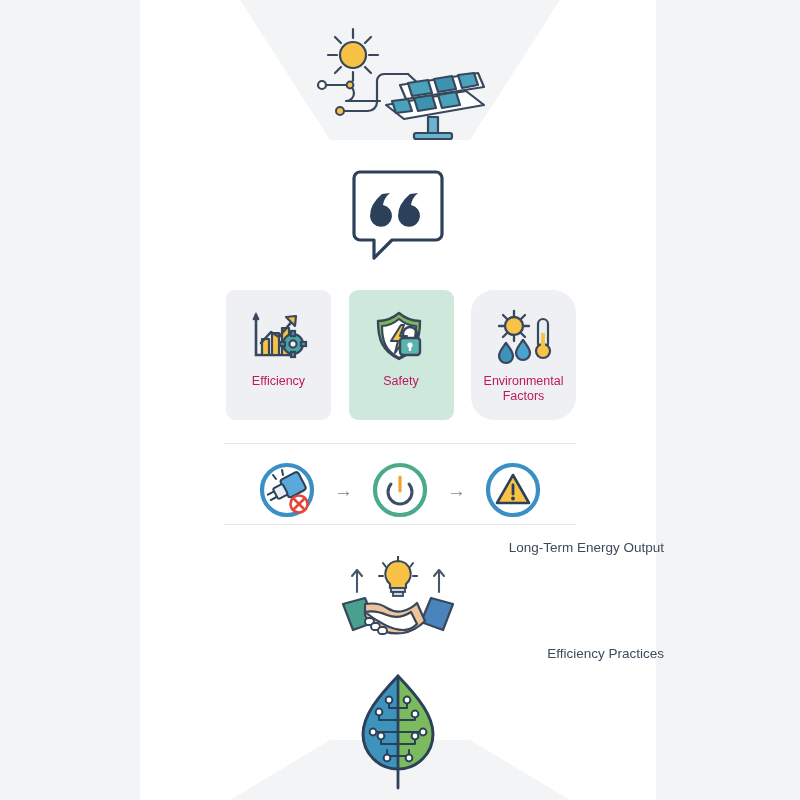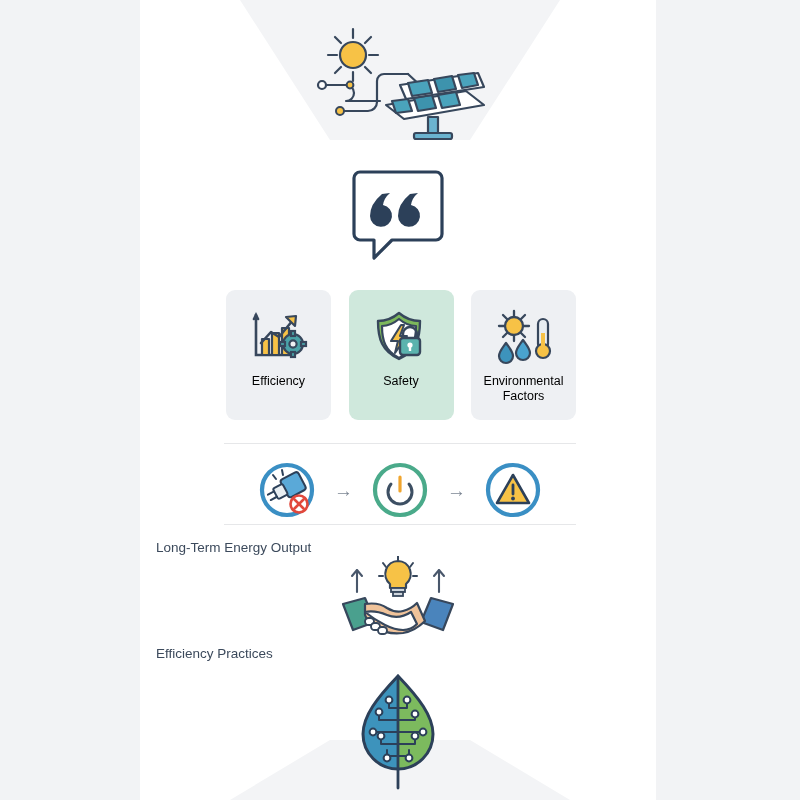--- a/index.html
+++ b/index.html
@@ -33,38 +33,38 @@
   
   .cards{position:absolute;left:86px;top:290px;width:350px;height:130px;
          display:flex;justify-content:space-between;}
   .card{
     width:105px;height:130px;border-radius:9px;
     display:flex;flex-direction:column;align-items:center;
     box-sizing:border-box;padding-top:16px;
   }
   .card-icon{height:62px;display:flex;align-items:center;justify-content:center;}
   .card-label{
-    font-size:12.5px;color:#000000;text-align:center;line-height:1.2;
+    font-size:12.5px;color:#be185d;text-align:center;line-height:1.2;
     margin-top:6px;padding:0 6px;
   }
 
   
   .divider{position:absolute;left:84px;width:352px;height:1px;background:#e6e7e9;}
   .divider.one{top:443px;}
   .divider.two{top:524px;}
 
   
   .flow{position:absolute;left:84px;top:455px;width:352px;height:70px;
         display:flex;align-items:center;justify-content:center;gap:16px;}
   .flow-node{width:62px;height:62px;display:flex;align-items:center;justify-content:center;}
   .flow-arrow{color:#7d8794;font-size:19px;line-height:1;}
 
   
   .mid-label{
-    position:absolute;left:16px;width:516px;text-align:left;
+    position:absolute;left:8px;width:516px;text-align:right;
     font-size:13.5px;color:#3c4a5c;
   }
   .lbl-energy{top:540px;}
   .handshake{position:absolute;left:0;top:556px;width:516px;height:92px;
              display:flex;align-items:center;justify-content:center;}
   .lbl-sustain{top:646px;}
 
   
   .leaf{position:absolute;left:0;top:672px;width:516px;height:120px;
         display:flex;align-items:center;justify-content:center;}
@@ -175,21 +175,21 @@
               <path d="M-7 0 v-4 a7 7 0 0 1 14 0 v4" fill="none" stroke="#37475c" stroke-width="2.4"></path>
               <rect x="-10" y="0" width="20" height="17" rx="3" fill="#5bb3ae" stroke="#37475c" stroke-width="2.4"></rect>
               <circle cy="7" r="2.6" fill="#ffffff"></circle>
               <rect x="-1.2" y="7" width="2.4" height="6" fill="#ffffff"></rect>
             </g>
           </svg>
         </div>
         <div class="card-label">Safety</div>
       </div>
 
-      <div class="card" style="background:#eef0f3;">
+      <div class="card" style="background:#eef0f3;border-radius:23px;">
         <div class="card-icon">
           <svg width="64" height="56" viewBox="0 0 64 56">
             <g stroke="#37475c" stroke-width="2.3" stroke-linecap="round">
               <line x1="22" y1="2" x2="22" y2="8"></line>
               <line x1="7" y1="17" x2="13" y2="17"></line>
               <line x1="31" y1="17" x2="37" y2="17"></line>
               <line x1="11" y1="6" x2="15" y2="10"></line>
               <line x1="29" y1="24" x2="33" y2="28"></line>
               <line x1="33" y1="6" x2="29" y2="10"></line>
               <line x1="15" y1="24" x2="11" y2="28"></line>

